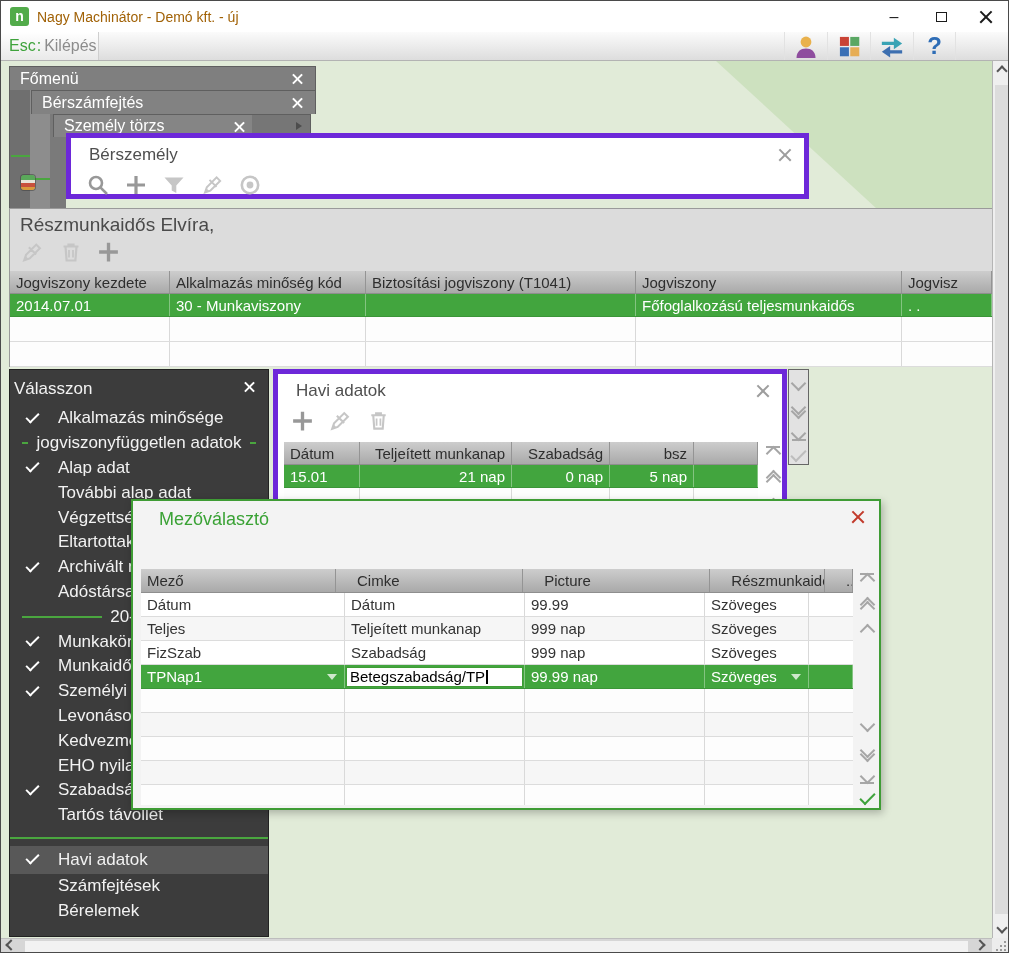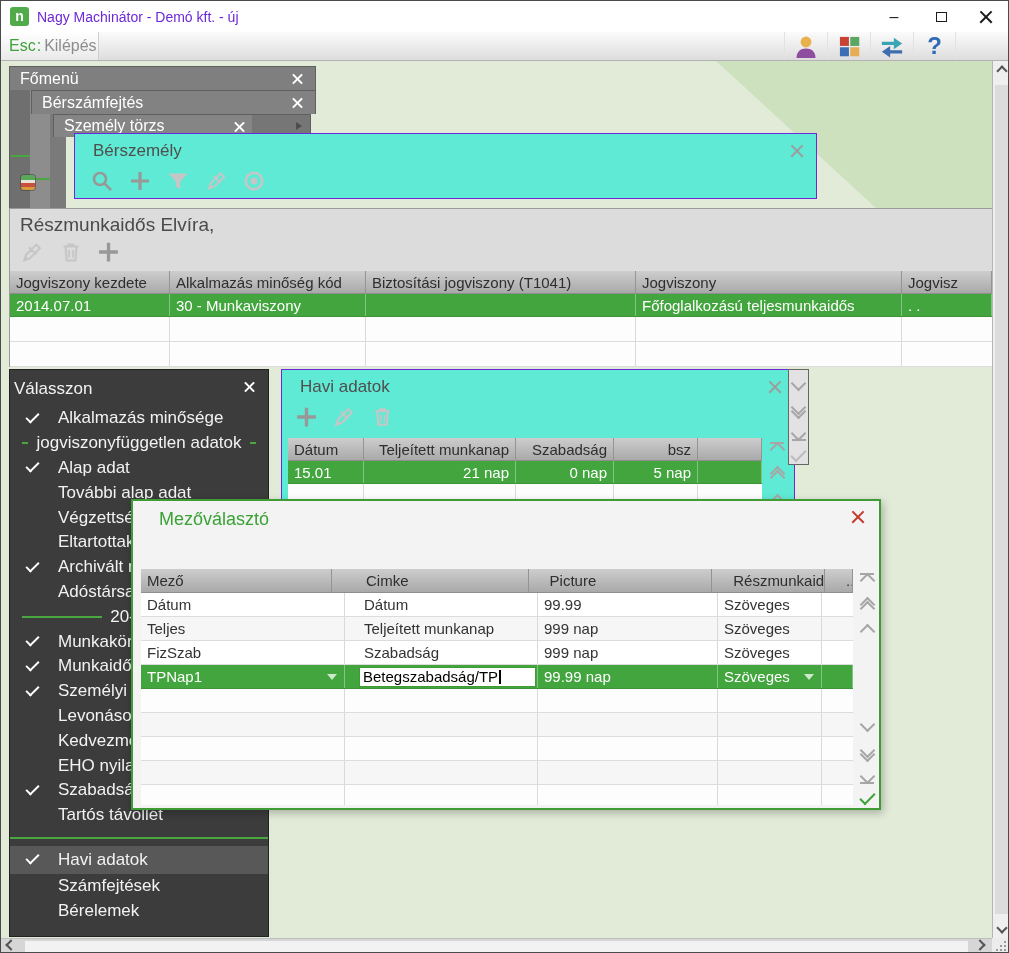--- a/index.html
+++ b/index.html
@@ -5,21 +5,21 @@
   html,body{margin:0;padding:0;background:#888;}
   #root{position:relative;width:1009px;height:953px;background:#fff;border:1px solid #4a4a4a;
         box-sizing:border-box;font-family:"Liberation Sans",sans-serif;overflow:hidden;
         -webkit-font-smoothing:antialiased;color:#333;}
   *{box-sizing:border-box;}
 
   
   .titlebar{position:absolute;left:0;top:0;right:0;height:31px;background:#fff;}
   .logo{position:absolute;left:9px;top:6px;width:19px;height:19px;background:#52ab4a;border-radius:3px;
         color:#fff;font-weight:bold;font-size:14px;text-align:center;line-height:19px;}
-  .title-text{position:absolute;left:36px;top:8px;font-size:14px;color:#6d28d9;white-space:nowrap;}
+  .title-text{position:absolute;left:36px;top:8px;font-size:14px;color:#a16207;white-space:nowrap;}
   .wc{position:absolute;top:0;width:46px;height:31px;display:flex;align-items:center;justify-content:center;color:#1b1b1b;}
   .wc-min{left:870px;font-size:16px;}
   .wc-max{left:917px;}
   .maxbox{width:11px;height:10px;border:1.6px solid #1b1b1b;display:inline-block;}
   .wc-close{left:962px;}
 
   
   .xi{position:relative;display:inline-block;width:14px;height:14px;}
   .xi::before,.xi::after{content:"";position:absolute;left:-1px;top:6px;width:16px;height:2.2px;background:currentColor;}
   .xi::before{transform:rotate(45deg);} .xi::after{transform:rotate(-45deg);}
@@ -55,21 +55,21 @@
   .stackwin .xi{color:#fff;margin-right:12px;flex:none;}
   .sw-fomenu{left:8px;top:5px;width:307px;height:24px;background:#7f7f7f;}
   .sw-bersz{left:30px;top:29px;width:285px;height:24px;background:#828282;}
   .sw-szemely{left:52px;top:53px;width:258px;height:23px;background:#858585;}
   .sw-szemely .xi{margin:0;}
   .sw-dark-end{position:absolute;right:0;top:0;width:58px;height:100%;background:#767676;}
   .mini-arrow{position:absolute;right:8px;top:7px;width:0;height:0;border-left:6px solid #4d4d4d;
               border-top:4px solid transparent;border-bottom:4px solid transparent;}
 
   
-  .lwin{position:absolute;background:#5eead4;border:1px solid #6d28d9;margin-left:8px;}
+  .lwin{position:absolute;background:#ffffff;border:5px solid #6d28d9;}
   .lwin .wtitle{position:absolute;left:18px;top:7px;font-size:17px;color:#4f4f4f;}
   .lwin .wclose{position:absolute;right:12px;top:10px;color:#9d9d9d;cursor:default;}
   .toolrow{position:absolute;display:flex;gap:13px;align-items:center;}
   .ticon{width:25px;height:25px;display:flex;align-items:center;justify-content:center;}
   .ic-dark{color:#989898;} .ic-light{color:#c6c6c6;}
 
   .win-berszemely{left:65px;top:72px;width:743px;height:66px;}
   .win-havi{left:272px;top:308px;width:514px;height:190px;}
 
   
@@ -92,21 +92,21 @@
 
   .t-person .trow{height:23px;} .t-person .trow.empty{height:25px;}
   .t-person .c0{width:160px;} .t-person .c1{width:196px;} .t-person .c2{width:270px;} .t-person .c3{width:266px;}
 
   .t-havi .trow{height:23px;} .t-havi .trow.empty{height:18px;border-bottom:none;}
   .t-havi .c0{width:76px;} .t-havi .c1{width:152px;} .t-havi .c2{width:98px;} .t-havi .c3{width:84px;}
 
   .t-mezo .trow{height:24px;} .t-mezo .trow:nth-child(odd){background:#f6f6f6;}
   .t-mezo .trow.thead{background:linear-gradient(#cdcdcd,#a9a9a9);gap:15px;}
   .t-mezo .trow.sel{background:#42a53e;}
-  .t-mezo .c0{width:204px;} .t-mezo .c1{width:180px;margin-left:13px;} .t-mezo .c2{width:180px;} .t-mezo .c3{width:104px;}
+  .t-mezo .c0{width:204px;} .t-mezo .c1{width:180px;} .t-mezo .c2{width:180px;} .t-mezo .c3{width:104px;}
 
   .cell-input{background:#fff;color:#000;border:1px solid #3f9c35;height:20px;display:flex;align-items:center;
               padding:0 3px;width:100%;font-size:15px;white-space:nowrap;overflow:hidden;}
   .caret{display:inline-block;width:1.5px;height:14px;background:#000;margin-left:1px;}
   .dd{position:absolute;right:7px;top:9px;width:0;height:0;border-left:5px solid transparent;
       border-right:5px solid transparent;border-top:6px solid #cfe8cc;}
   .tc.hasdd{padding-right:8px;}
 
   
   .valasszon{position:absolute;left:8px;top:308px;width:260px;height:568px;background:#3c3c3c;

